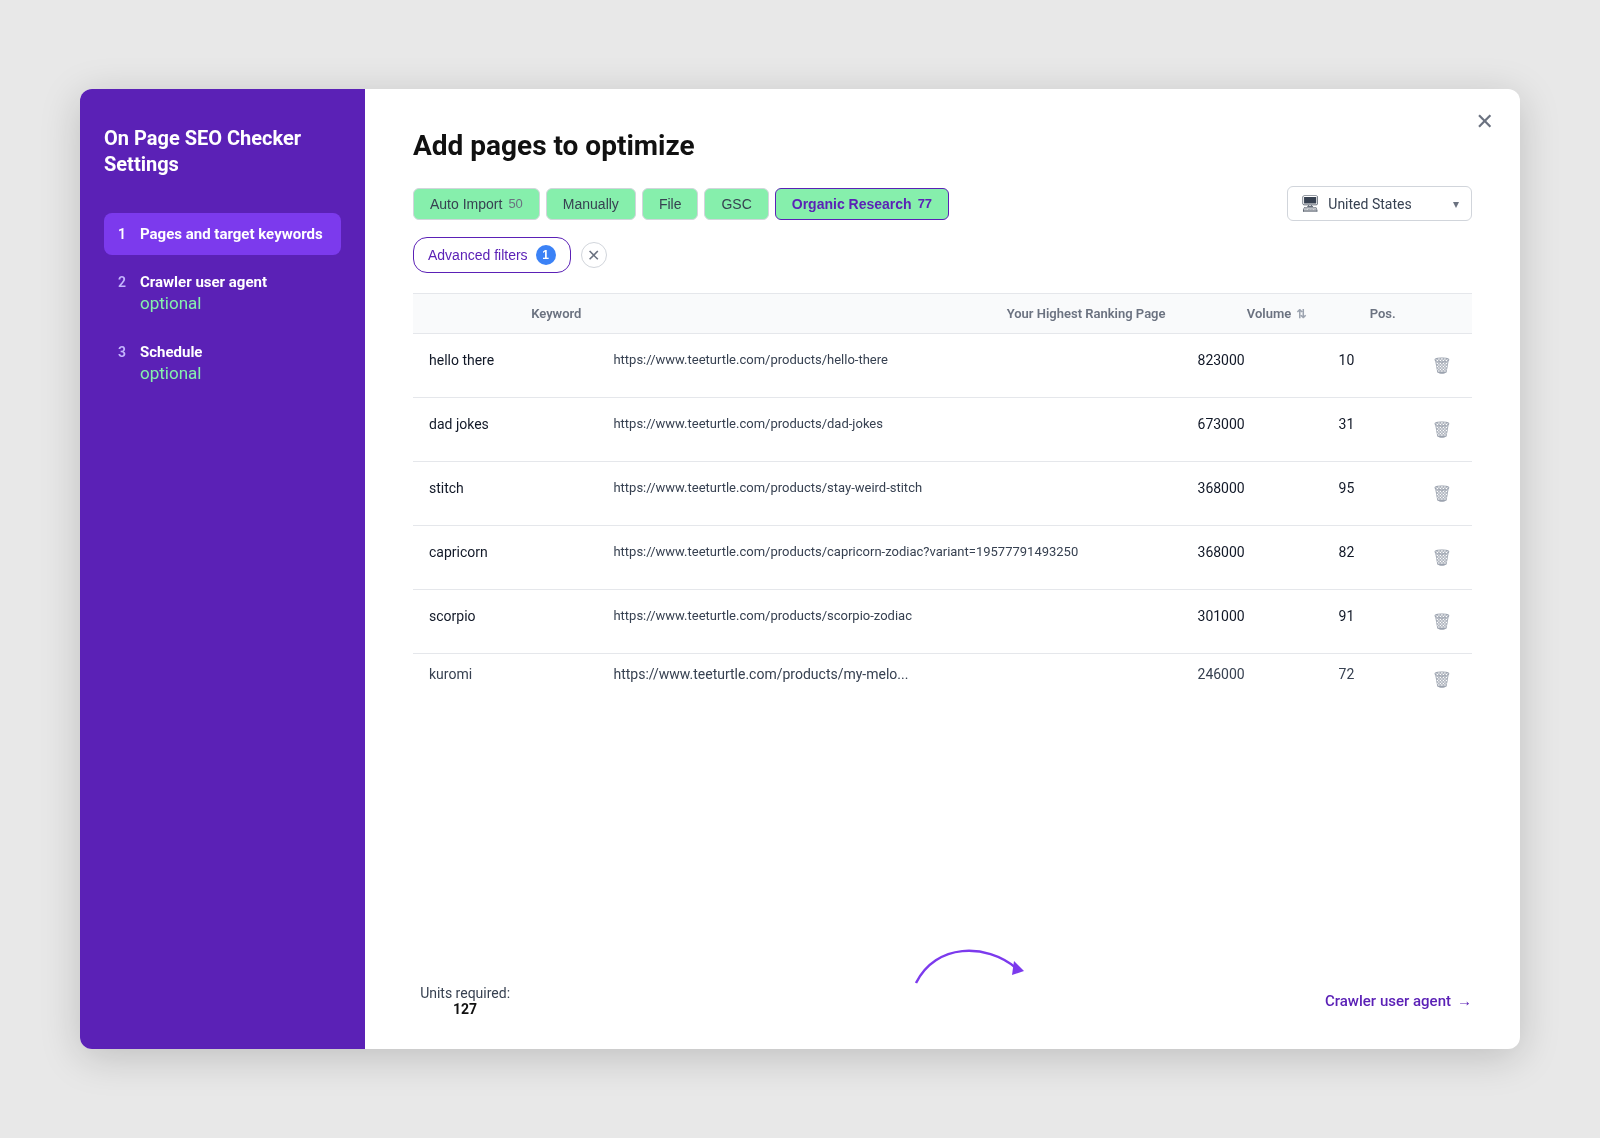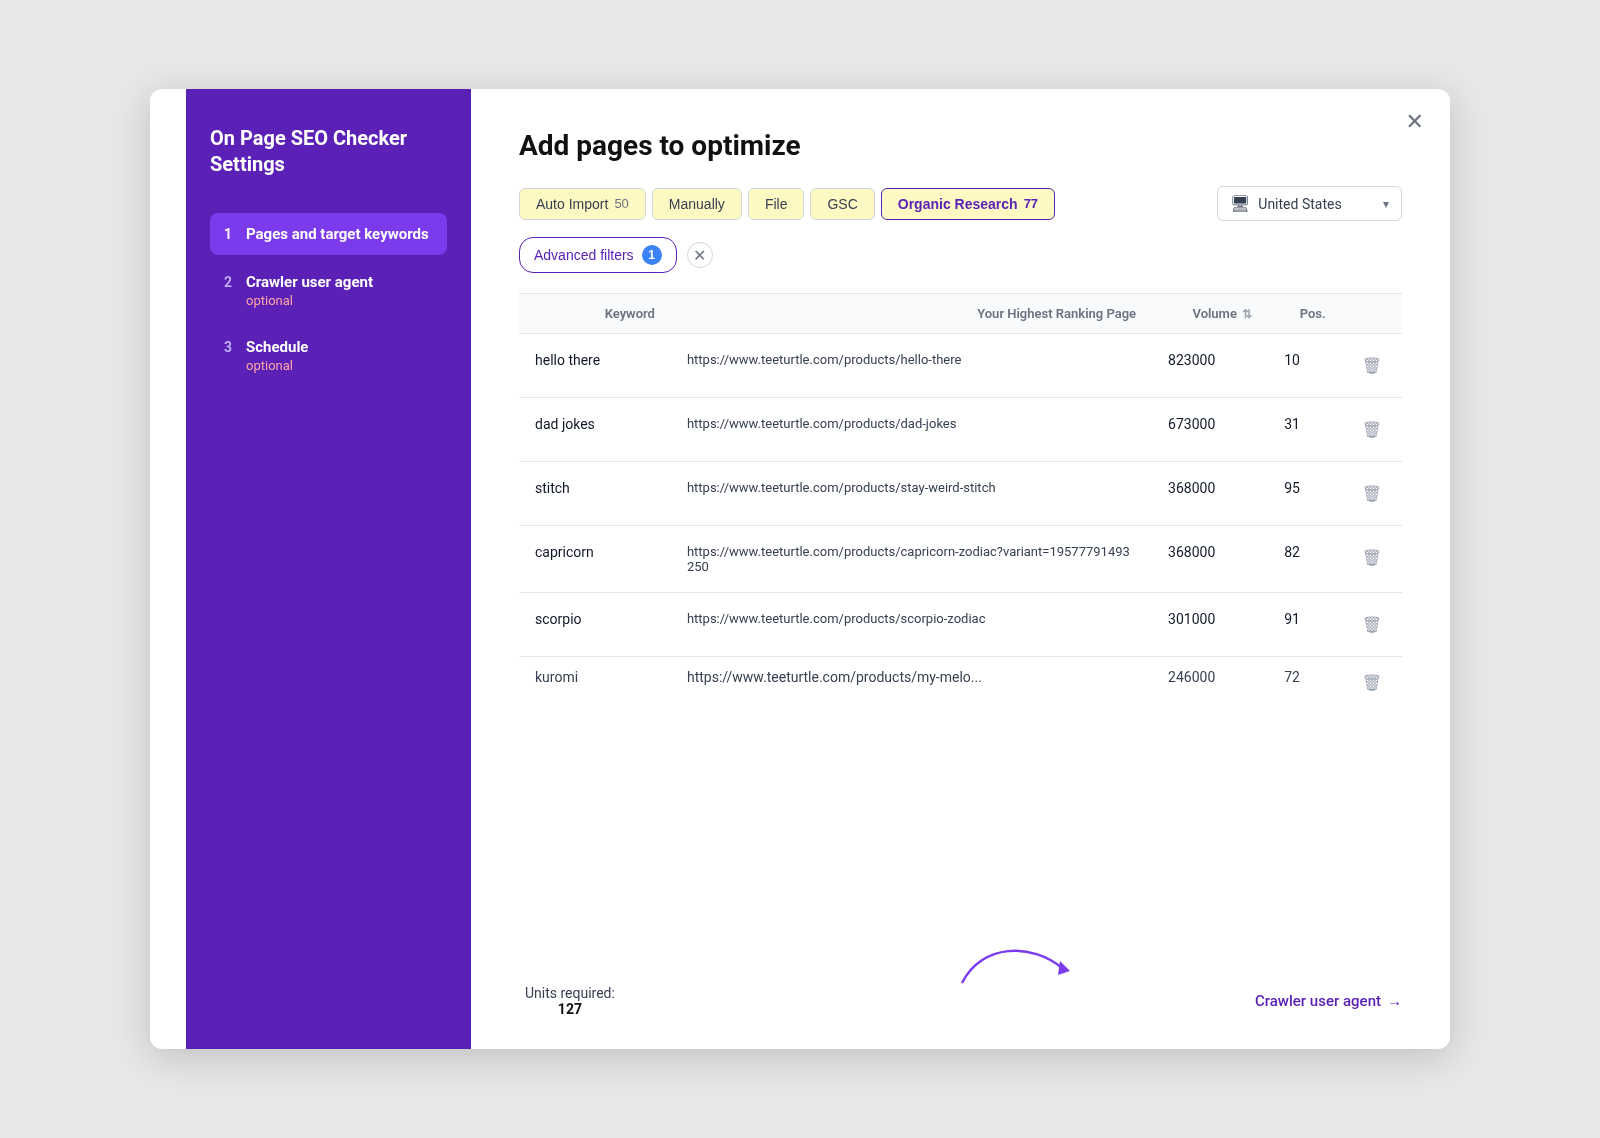--- a/index.html
+++ b/index.html
@@ -7,28 +7,27 @@
       font-family: -apple-system, BlinkMacSystemFont, 'Segoe UI', Roboto, sans-serif;
       background: #e8e8e8;
       display: flex;
       align-items: center;
       justify-content: center;
       min-height: 100vh;
       padding: 20px;
     }
     .modal-wrapper {
       display: flex;
-      width: 1300px;
+      width: 1440px;
       height: 960px;
       background: #fff;
       border-radius: 12px;
       overflow: hidden;
       box-shadow: 0 8px 40px rgba(0,0,0,0.18);
       position: relative;
-      padding-left: 36px;
     }
     
     .sidebar {
       width: 285px;
       min-width: 285px;
       background: #5b21b6;
       color: #fff;
       padding: 36px 24px;
       display: flex;
       flex-direction: column;
@@ -67,22 +66,22 @@
       color: #c4b5fd;
       min-width: 14px;
     }
     .nav-item.active .nav-step { color: #fff; }
     .nav-label {
       font-size: 15px;
       font-weight: 700;
       color: #fff;
     }
     .nav-sublabel {
-      font-size: 13px;
-      color: #fca5a5;
+      font-size: 17px;
+      color: #86efac;
       padding-left: 22px;
     }
     
     .main-content {
       flex: 1;
       display: flex;
       flex-direction: column;
       padding: 40px 48px 32px 48px;
       overflow: hidden;
       position: relative;
@@ -113,21 +112,21 @@
       flex-wrap: wrap;
     }
     .tab {
       border: 1.5px solid #d1d5db;
       border-radius: 6px;
       padding: 7px 16px;
       font-size: 14px;
       font-weight: 500;
       color: #374151;
       cursor: pointer;
-      background: #fef9c3;
+      background: #86efac;
       display: flex;
       align-items: center;
       gap: 6px;
       white-space: nowrap;
     }
     .tab.active {
       border-color: #5b21b6;
       color: #5b21b6;
       font-weight: 600;
     }

